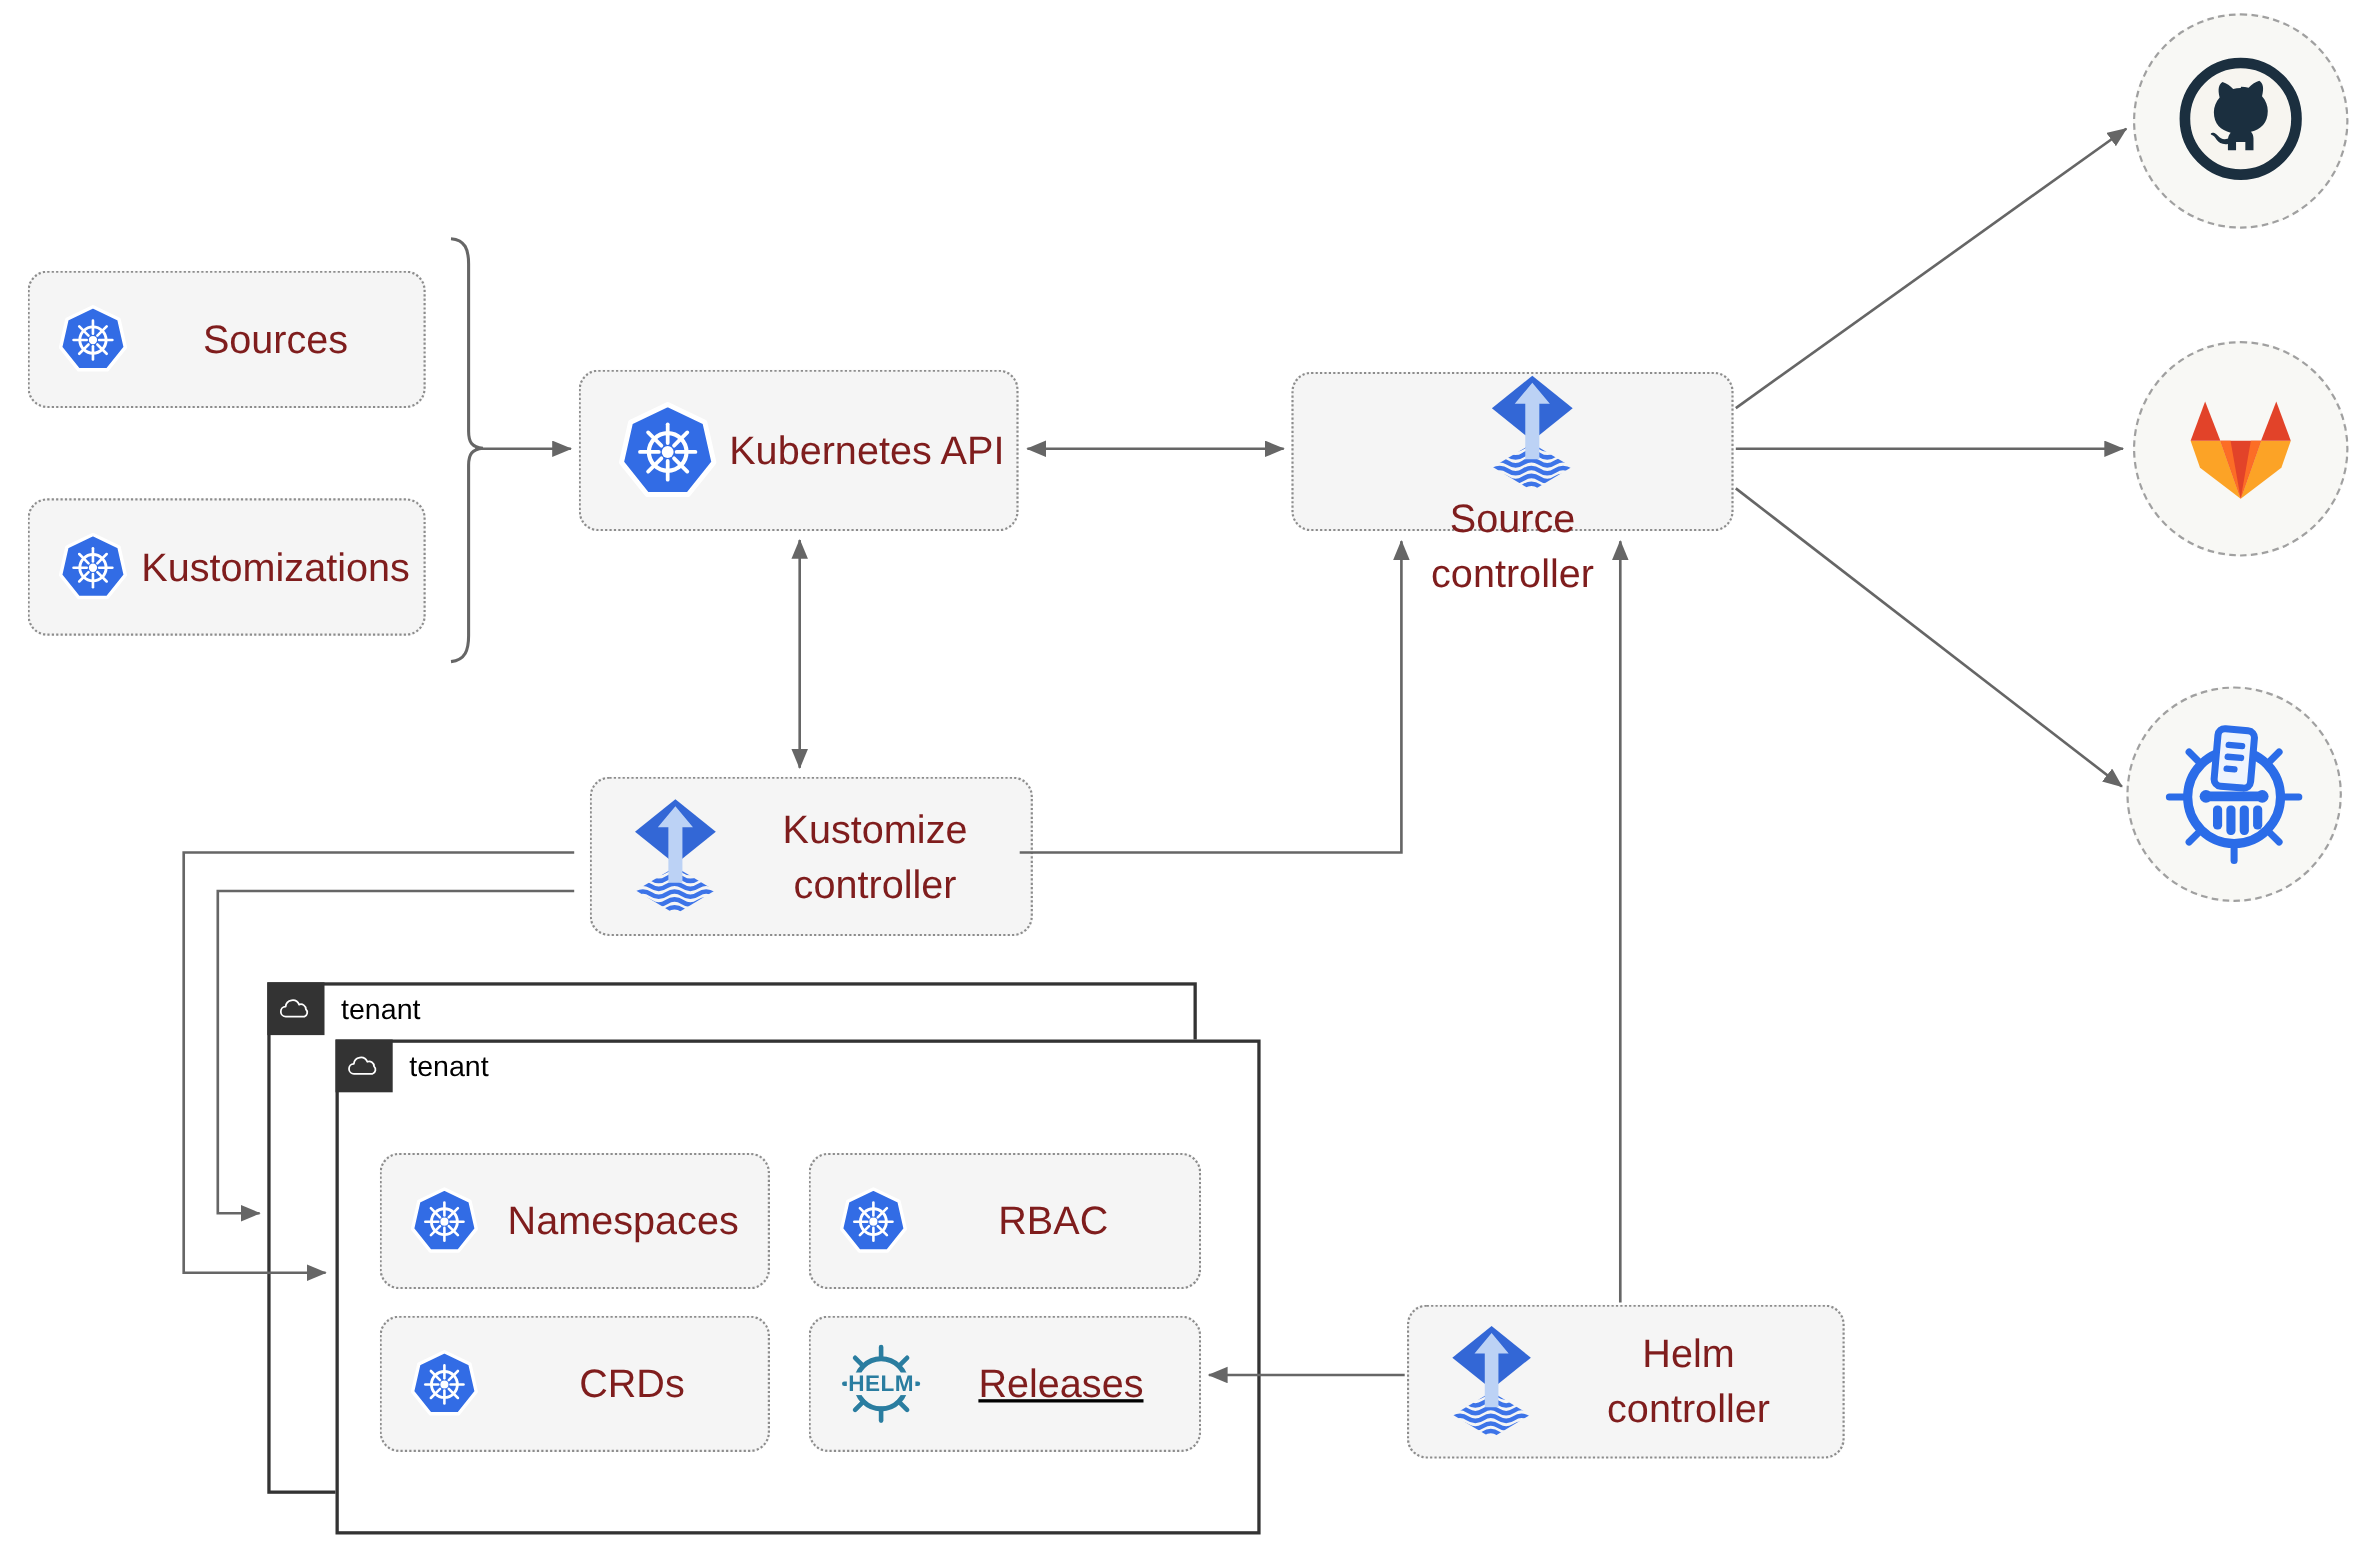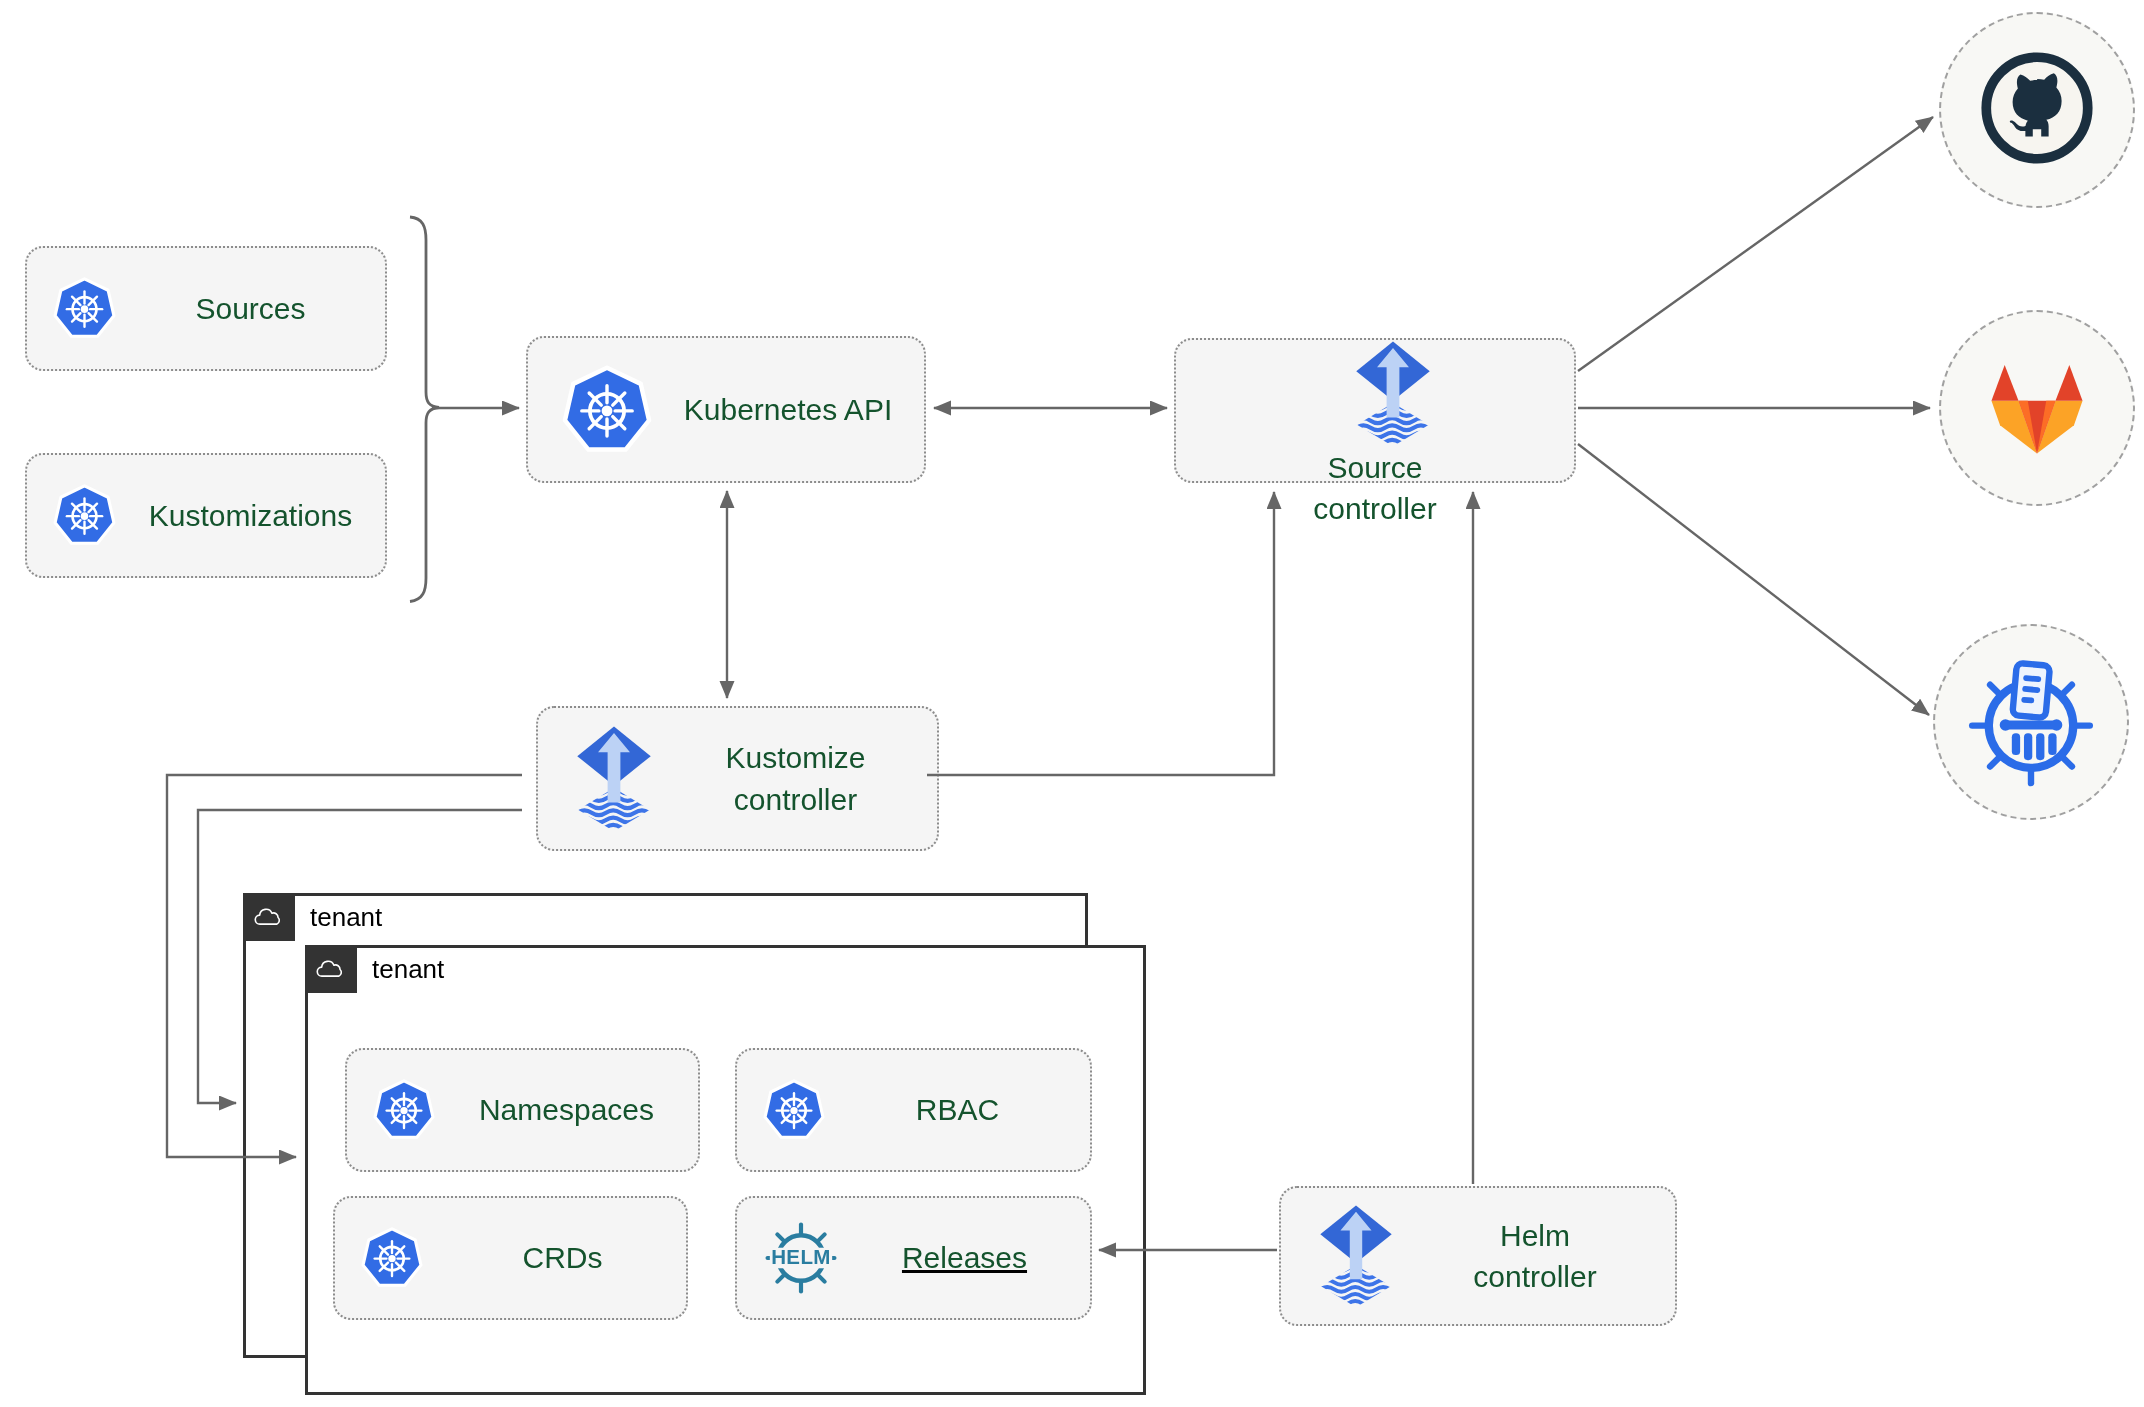--- a/index.html
+++ b/index.html
@@ -25,22 +25,22 @@
     border:2px dotted var(--node-border);
     border-radius:18px;
     display:flex;
     align-items:center;
     box-sizing:border-box;
   }
   .node .nico{display:flex;align-items:center;justify-content:center;flex:0 0 auto;}
   .node .nlabel{
     flex:1 1 auto;
     text-align:center;
-    font-size:30px;
-    color:#14532d;
+    font-size:36px;
+    color:#7f1d1d;
     white-space:pre-line;
     line-height:1.38;
   }
 
   .ext-circle{
     position:absolute;
     width:196px;height:196px;
     border-radius:50%;
     background:#f8f8f5;
     border:2px dashed #a0a0a0;
@@ -277,21 +277,21 @@
 
   <div class="node z3" style="left:735px;top:1048px;width:357px;height:124px;">
     <span class="nico" style="margin-left:26px;">
       <svg width="62" height="62">
           <use href="#ic-k8s"></use>
         </svg>
     </span>
     <span class="nlabel">RBAC</span>
   </div>
 
-  <div class="node z3" style="left:333px;top:1196px;width:355px;height:124px;gap:16px;">
+  <div class="node z3" style="left:345px;top:1196px;width:355px;height:124px;gap:16px;">
     <span class="nico" style="margin-left:26px;">
       <svg width="62" height="62">
           <use href="#ic-k8s"></use>
         </svg>
     </span>
     <span class="nlabel">CRDs</span>
   </div>
 
   <div class="node z3" style="left:735px;top:1196px;width:357px;height:124px;text-decoration:underline;">
     <span class="nico" style="margin-left:26px;">

